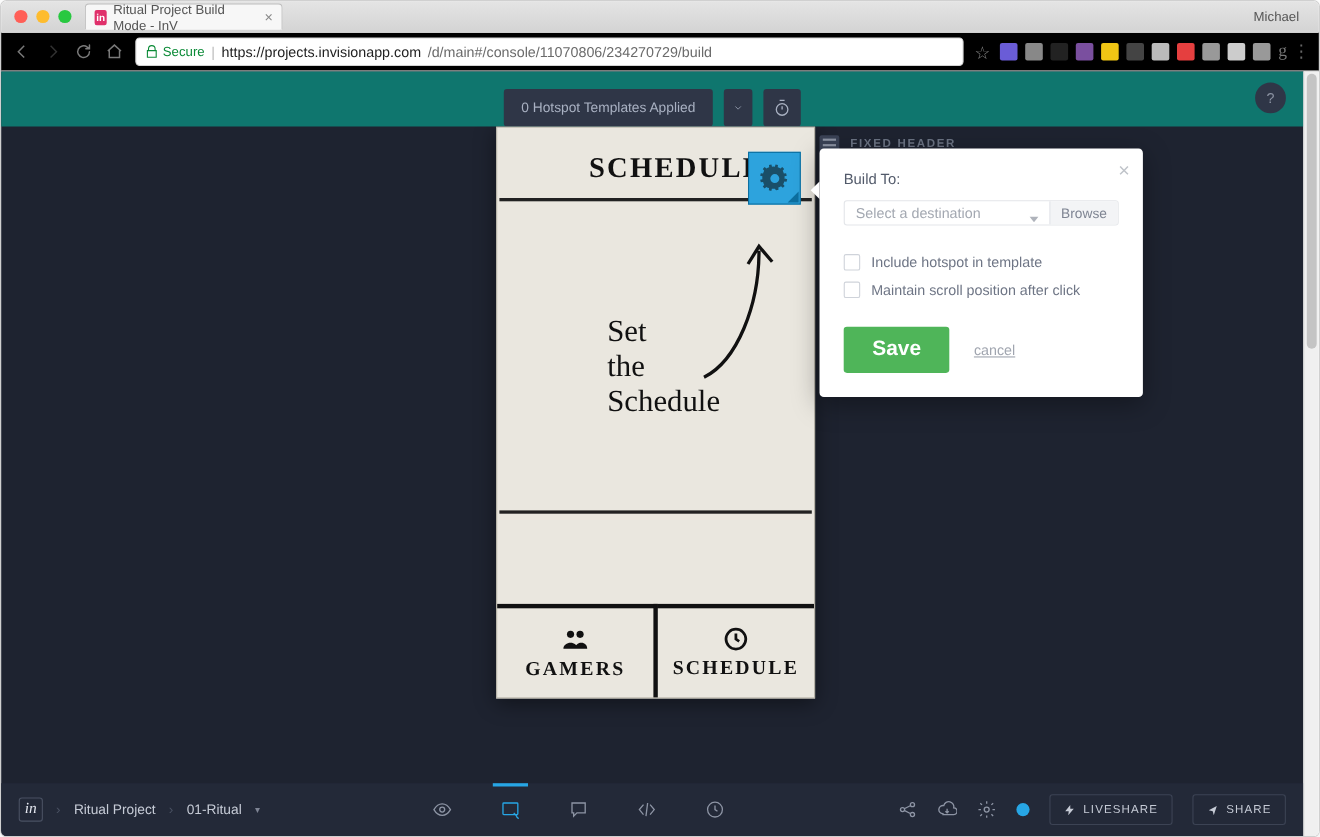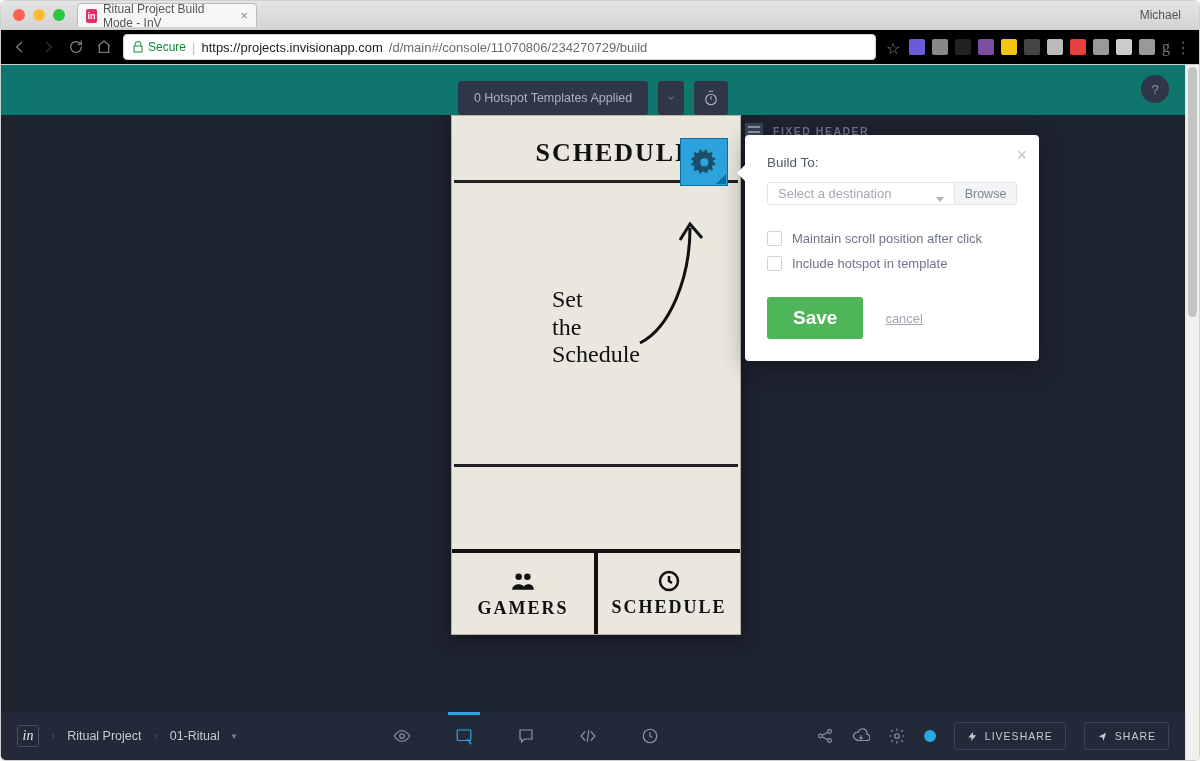--- a/index.html
+++ b/index.html
@@ -44,21 +44,21 @@
 
   .canvas{flex:1;position:relative;overflow:hidden}
 
   
   .mockup{position:absolute;left:450px;top:0;width:290px;height:520px;background:#eae7df;border:1px solid #b6b2a7;box-shadow:0 4px 18px rgba(0,0,0,.45);font-family:"Comic Sans MS","Marker Felt","Segoe Script",cursive;color:#111}
   .mockup .line{height:3px;background:#222;margin:0 2px}
   .mockup .title{font-size:26px;letter-spacing:2px;text-align:center;padding:22px 0 8px 38px;font-weight:700}
   .mockup .gear-hotspot{position:absolute;right:12px;top:22px;width:48px;height:48px;background:#2da3dd;border:1px solid #0d6fa0;display:flex;align-items:center;justify-content:center}
   .mockup .gear-hotspot .resize{position:absolute;right:1px;bottom:1px;width:0;height:0;border-right:10px solid #0d6fa0;border-top:10px solid transparent}
   .gear-hotspot svg{width:30px;height:30px;fill:#1a4f68}
-  .mockup .body-text{position:absolute;left:100px;top:170px;font-size:24px;line-height:1.15}
+  .mockup .body-text{position:absolute;left:100px;top:170px;font-size:28px;line-height:1.15}
   .mockup .arrow{position:absolute;right:30px;top:102px;width:80px;height:130px}
   .mockup .arrow svg{width:100%;height:100%;stroke:#111;fill:none;stroke-width:3}
   .mockup .divider{position:absolute;left:2px;right:2px;height:3px;background:#222}
   .mockup .foot{position:absolute;bottom:0;left:0;right:0;height:85px;display:flex}
   .mockup .foot .cell{flex:1;border-top:4px solid #111;display:flex;flex-direction:column;align-items:center;justify-content:center;gap:4px;font-size:18px;font-weight:700;letter-spacing:2px}
   .mockup .foot .cell:first-child{border-right:4px solid #111}
 
   
   .fixed-hdr{position:absolute;left:744px;top:2px;height:28px;display:flex;align-items:center;gap:10px}
   .fixed-hdr .lines{width:18px;height:16px;background:#3a4255;border-radius:2px;position:relative}
@@ -237,25 +237,25 @@
 
         <div class="popover">
           <div class="close">×</div>
           <div class="pop-label">Build To:</div>
           <div class="dest-row">
             <div class="dest-select">Select a destination</div>
             <div class="browse-btn">Browse</div>
           </div>
           <div class="checkrow">
             <div class="chk"></div>
-            <span>Maintain scroll position after click</span>
+            <span>Include hotspot in template</span>
           </div>
           <div class="checkrow">
             <div class="chk"></div>
-            <span>Include hotspot in template</span>
+            <span>Maintain scroll position after click</span>
           </div>
           <div class="actions">
             <div class="save">Save</div>
             <div class="cancel">cancel</div>
           </div>
         </div>
 
       </div>
 
       <div class="bottom">

